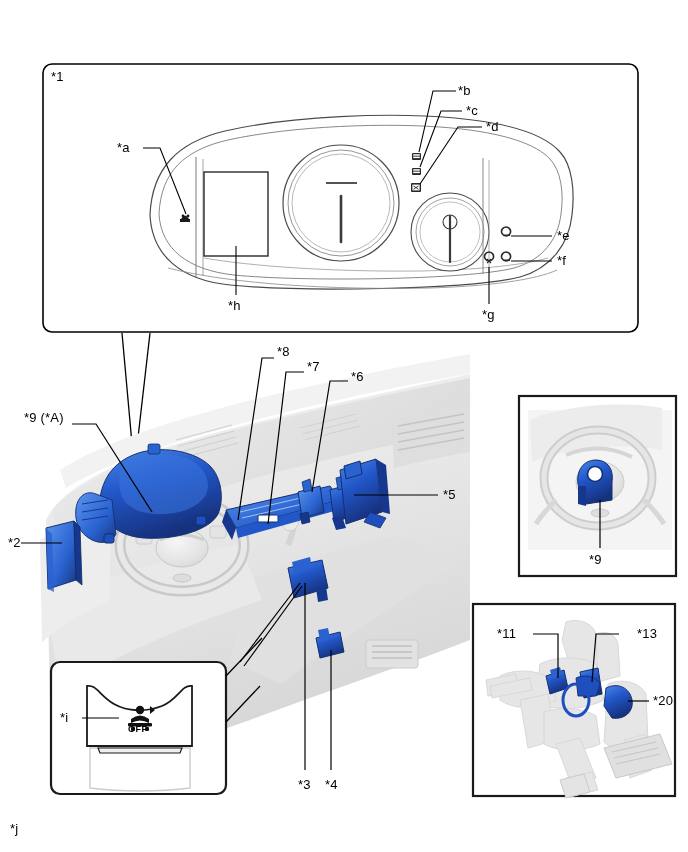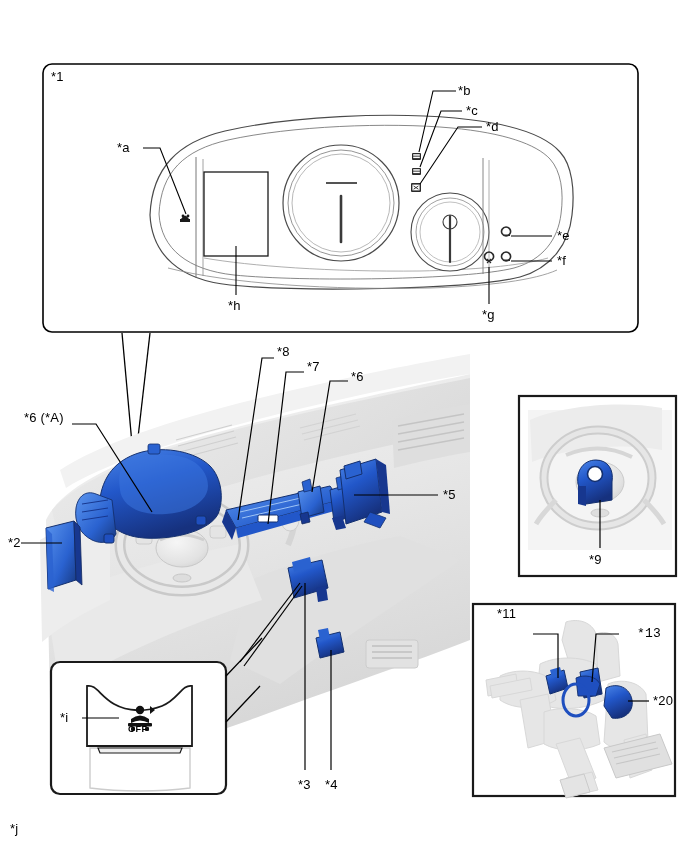--- a/index.html
+++ b/index.html
@@ -414,33 +414,33 @@
 
   <div class="label" style="left:117px; top:141px;">*a</div>
   <div class="label" style="left:458px; top:84px;">*b</div>
   <div class="label" style="left:466px; top:104px;">*c</div>
   <div class="label" style="left:486px; top:120px;">*d</div>
   <div class="label" style="left:557px; top:229px;">*e</div>
   <div class="label" style="left:557px; top:254px;">*f</div>
   <div class="label" style="left:482px; top:308px;">*g</div>
   <div class="label" style="left:228px; top:299px;">*h</div>
 
-  <div class="label" style="left:24px; top:411px;">*6 (*A)</div>
+  <div class="label" style="left:24px; top:411px;">*9 (*A)</div>
   <div class="label" style="left:8px; top:536px;">*2</div>
   <div class="label" style="left:277px; top:345px;">*8</div>
   <div class="label" style="left:307px; top:360px;">*7</div>
   <div class="label" style="left:351px; top:370px;">*6</div>
   <div class="label" style="left:443px; top:488px;">*5</div>
   <div class="label" style="left:298px; top:778px;">*3</div>
   <div class="label" style="left:325px; top:778px;">*4</div>
 
   <div class="label" style="left:589px; top:553px;">*9</div>
 
-  <div class="label" style="left:497px; top:607px;text-align:center;">*11</div>
-  <div class="label" style="left:637px; top:627px;font-family:Liberation Mono, monospace;">*13</div>
+  <div class="label" style="left:497px; top:627px;text-align:center;">*11</div>
+  <div class="label" style="left:637px; top:627px;">*13</div>
   <div class="label" style="left:653px; top:694px;">*20</div>
 
   <div class="label" style="left:60px; top:711px;">*i</div>
 
   <div class="label" style="left:128px; top:725px; font-size:9px; font-weight:bold; letter-spacing:0.5px;">OFF</div>
 
   <div class="label" style="left:10px; top:822px;">*j</div>
 
 </div>
 

